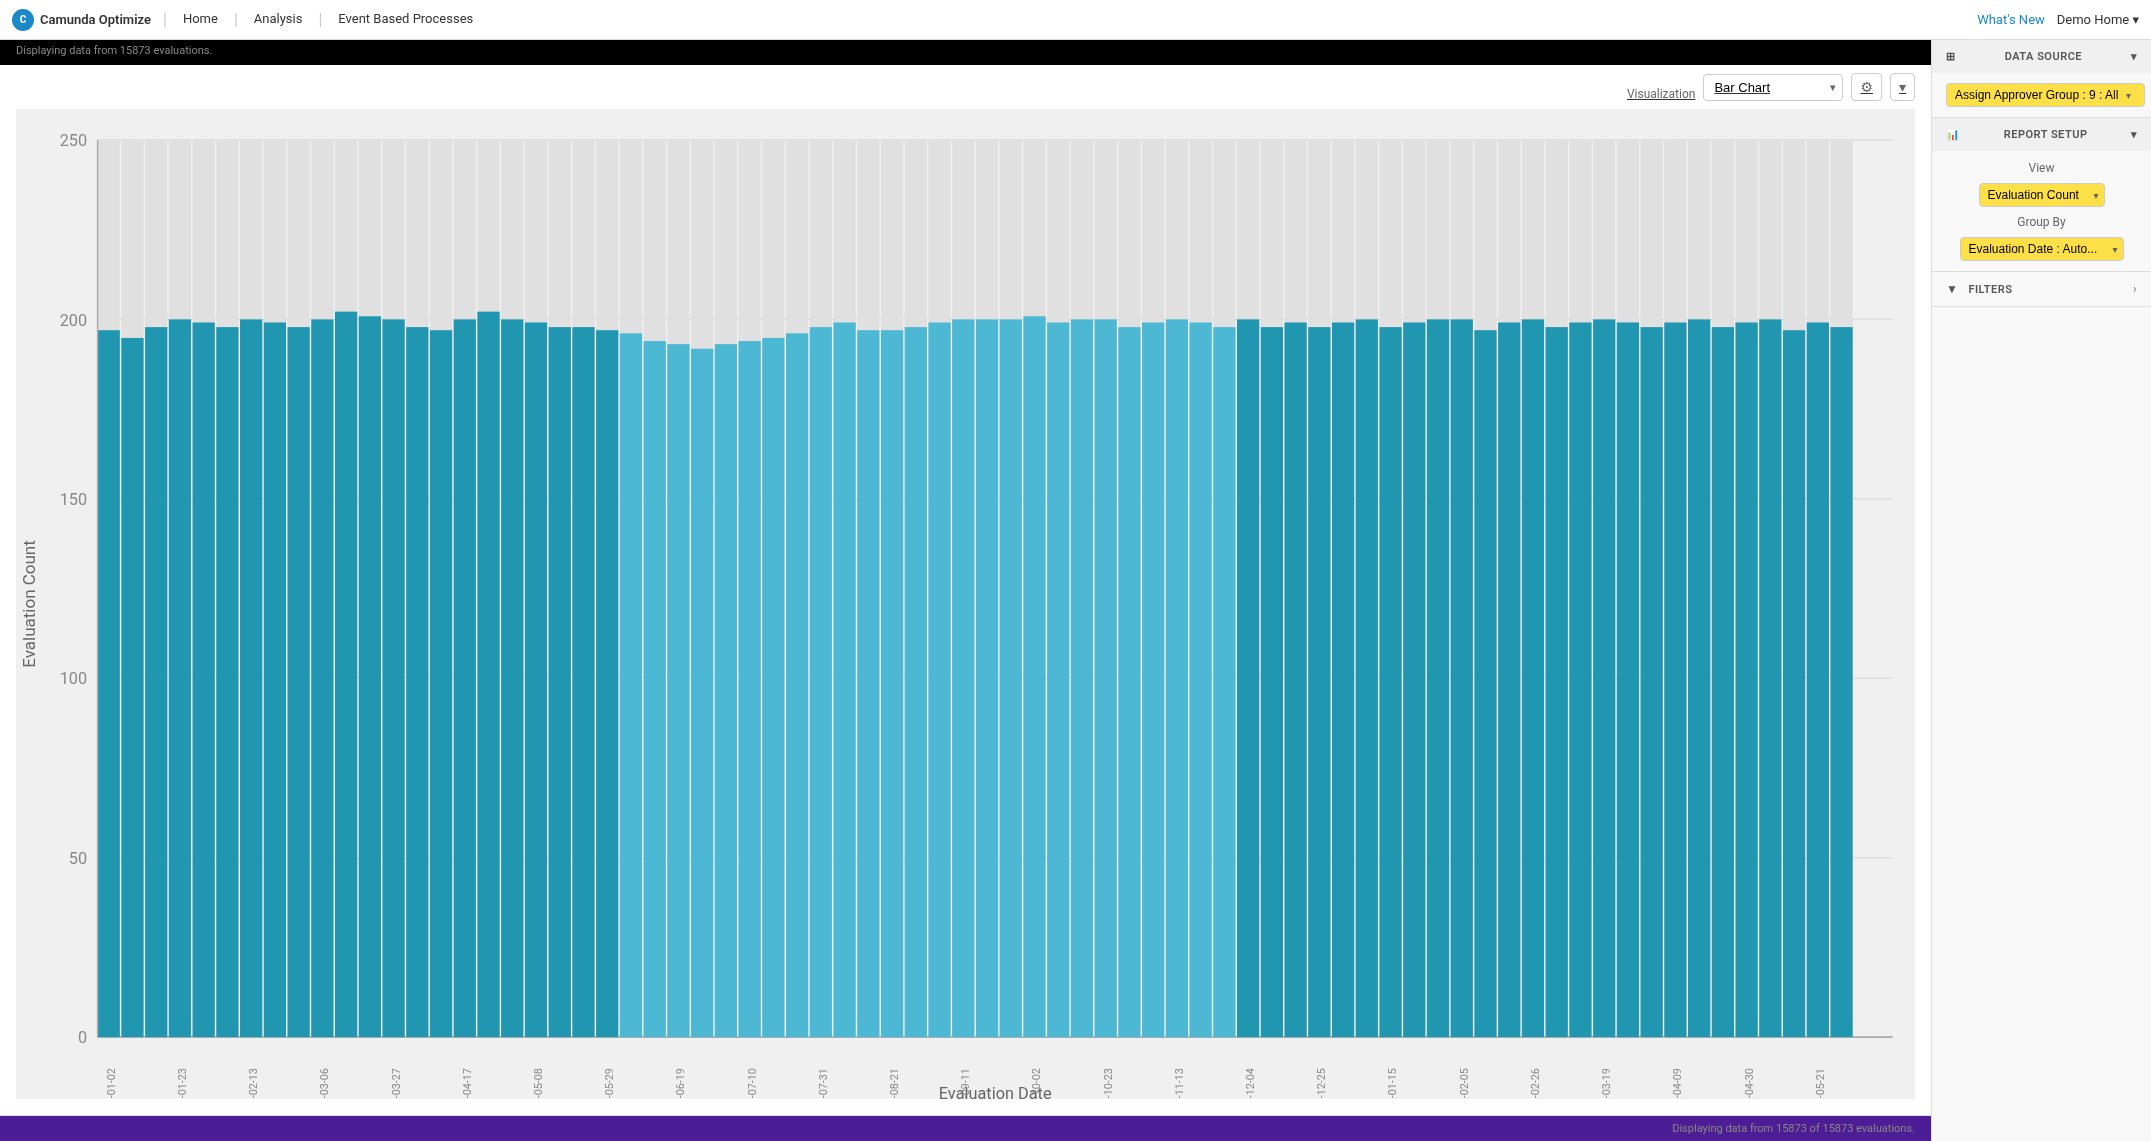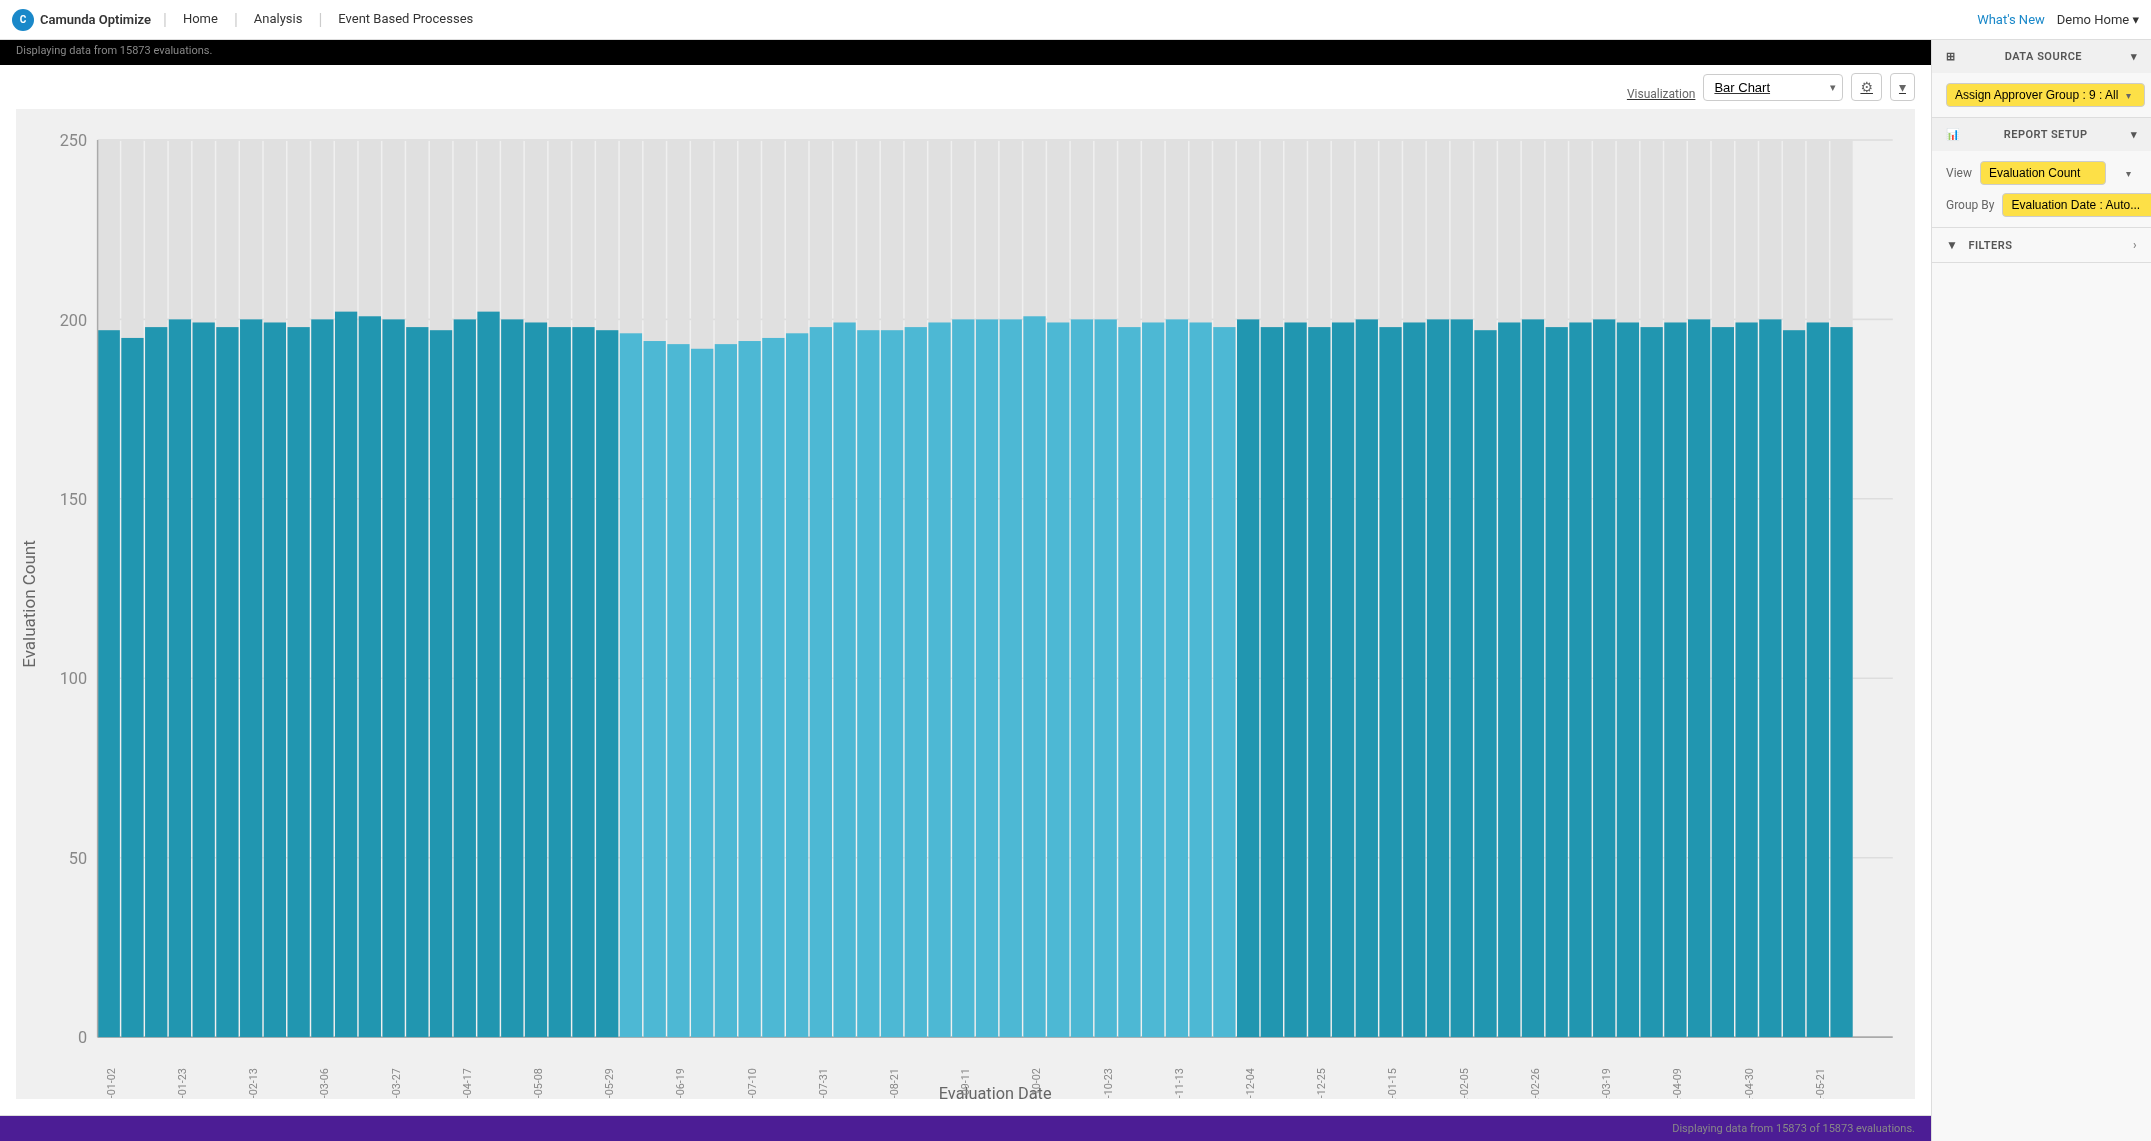--- a/index.html
+++ b/index.html
@@ -40,21 +40,21 @@
 
     
     .chart-container { flex: 1; padding: 0 16px 16px; overflow: hidden; }
     .chart-svg { width: 100%; height: 100%; }
 
     
     .sidebar { width: 220px; background: #f8f8f8; border-left: 1px solid #ddd; display: flex; flex-direction: column; overflow-y: auto; }
     .sidebar-section { border-bottom: 1px solid #ddd; }
     .sidebar-section-header { display: flex; align-items: center; justify-content: space-between; padding: 10px 14px; cursor: pointer; background: #f0f0f0; font-size: 11px; font-weight: 600; color: #555; text-transform: uppercase; letter-spacing: 0.5px; }
     .sidebar-section-content { padding: 10px 14px; display: flex; flex-direction: column; gap: 8px; }
-    .sidebar-row { display: flex; align-items: center; justify-content: space-between; gap: 8px; }
+    .sidebar-row { display: flex; align-items: center; justify-content: space-between; gap: 8px; flex-direction: column; }
     .sidebar-row-label { font-size: 12px; color: #666; white-space: nowrap; }
     .sidebar-select { padding: 4px 24px 4px 8px; border: 1px solid #ccc; border-radius: 4px; font-size: 12px; background: #fde047; cursor: pointer; appearance: none; -webkit-appearance: none; flex: 1; min-width: 0; }
     .sidebar-select-wrapper { position: relative; flex: 1; }
     .sidebar-select-wrapper::after { content: '▾'; position: absolute; right: 6px; top: 50%; transform: translateY(-50%); pointer-events: none; color: #666; font-size: 10px; }
     .filters-section { display: flex; align-items: center; justify-content: space-between; padding: 10px 14px; cursor: pointer; font-size: 11px; font-weight: 600; color: #555; text-transform: uppercase; letter-spacing: 0.5px; }
     .chevron-right { font-size: 12px; color: #888; }
     .funnel-icon { font-size: 12px; margin-right: 4px; }
 
     .bottom-status { background: #4c1d95; border-top: 1px solid #ddd; padding: 6px 16px; font-size: 11px; color: #888; text-align: right; }
 

